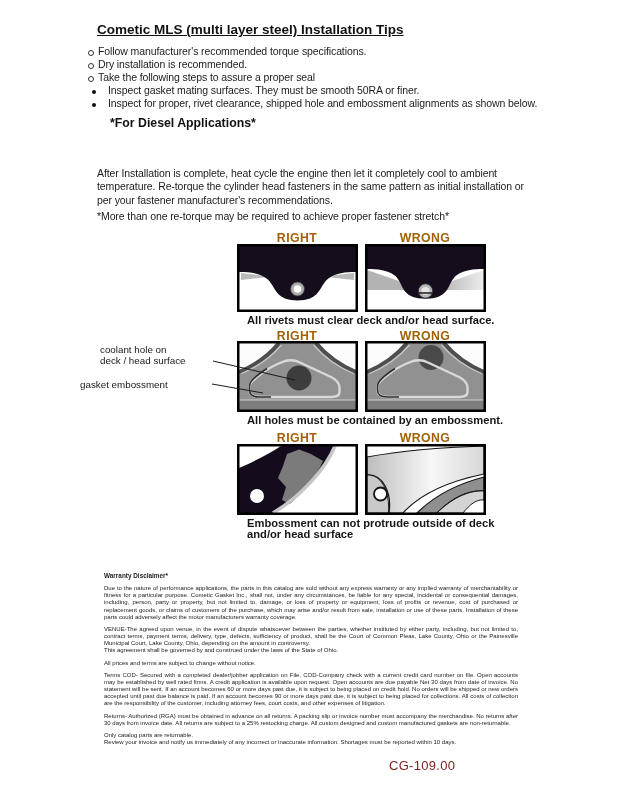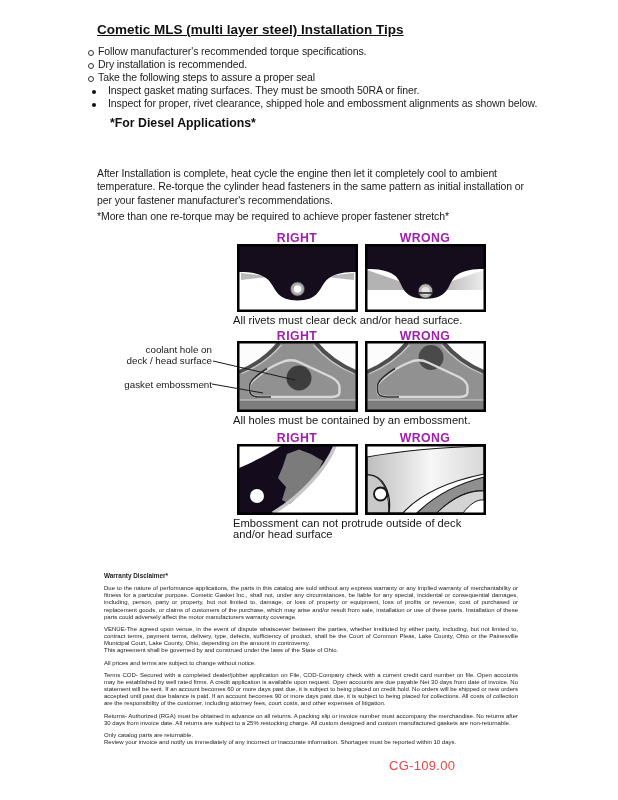--- a/index.html
+++ b/index.html
@@ -22,36 +22,36 @@
   .m-dot {
     width:4px; height:4px; background:#111; border-radius:50%;
     margin:4px 4px 0 0; flex:0 0 auto;
   }
   .diesel-h { position:absolute; left:97px; top:116px; font-size:12.3px; font-weight:bold; color:#111; white-space:nowrap;margin-left:13px; }
   .para { position:absolute; left:97px; width:432px; font-size:10.5px; line-height:13.4px; letter-spacing:-0.1px; }
   .p1 { top:135px; }
   .p2 { top:167px; }
   .note { top:210px; white-space:nowrap; }
   .diagrams { position:absolute; left:0; top:230px; width:618px; height:312px; }
-  .hdr { position:absolute; width:120px; text-align:center; font-size:12.3px; font-weight:600; letter-spacing:0.4px; color:#a21caf; }
+  .hdr { position:absolute; width:120px; text-align:center; font-size:12.3px; font-weight:600; letter-spacing:0.4px; color:#a16207; }
   .col-r { left:237px; } .col-w { left:365px; }
   .r1h { top:1px; } .r2h { top:99px; } .r3h { top:201px; }
   .panel { position:absolute; display:block; }
   .r1p { top:14px; } .r2p { top:111px; } .r3p { top:214px; }
-  .cap { position:absolute; left:233px; font-size:11.2px; font-weight:400; color:#161616; white-space:nowrap; }
+  .cap { position:absolute; left:247px; font-size:11.2px; font-weight:700; color:#161616; white-space:nowrap; }
   .cap1 { top:84px; } .cap2 { top:184px; } .cap3a { top:287px; } .cap3b { top:298px; }
-  .callout { position:absolute; text-align:right; font-size:9.8px; line-height:11px; color:#161616; }
+  .callout { position:absolute; text-align:left; font-size:9.8px; line-height:11px; color:#161616; }
   .co1 { left:100px; top:114px; width:112px; }
   .co2 { left:80px; top:149px; width:132px; }
   .leaders { position:absolute; left:0; top:0; width:618px; height:312px; pointer-events:none; }
   .disclaimer { position:absolute; left:104px; top:572px; width:414px; font-size:6px; line-height:7.15px; color:#222; text-align:justify; }
   .disclaimer .dh { font-weight:bold; font-size:6.4px; margin-bottom:6px; }
   .disclaimer p { margin:0 0 5px 0; }
   .disclaimer .tight { margin-bottom:0; }
-  .page-code { position:absolute; left:389px; top:758px; font-size:13px; letter-spacing:0.3px; color:#ef4444; }
+  .page-code { position:absolute; left:389px; top:758px; font-size:13px; letter-spacing:0.3px; color:#7f1d1d; }
 </style>
 </head>
 <body>
 
 <div class="page">
 
   <div class="title">Cometic MLS (multi layer steel) Installation Tips</div>
 
   <div class="bullets">
     <div class="b-line">

